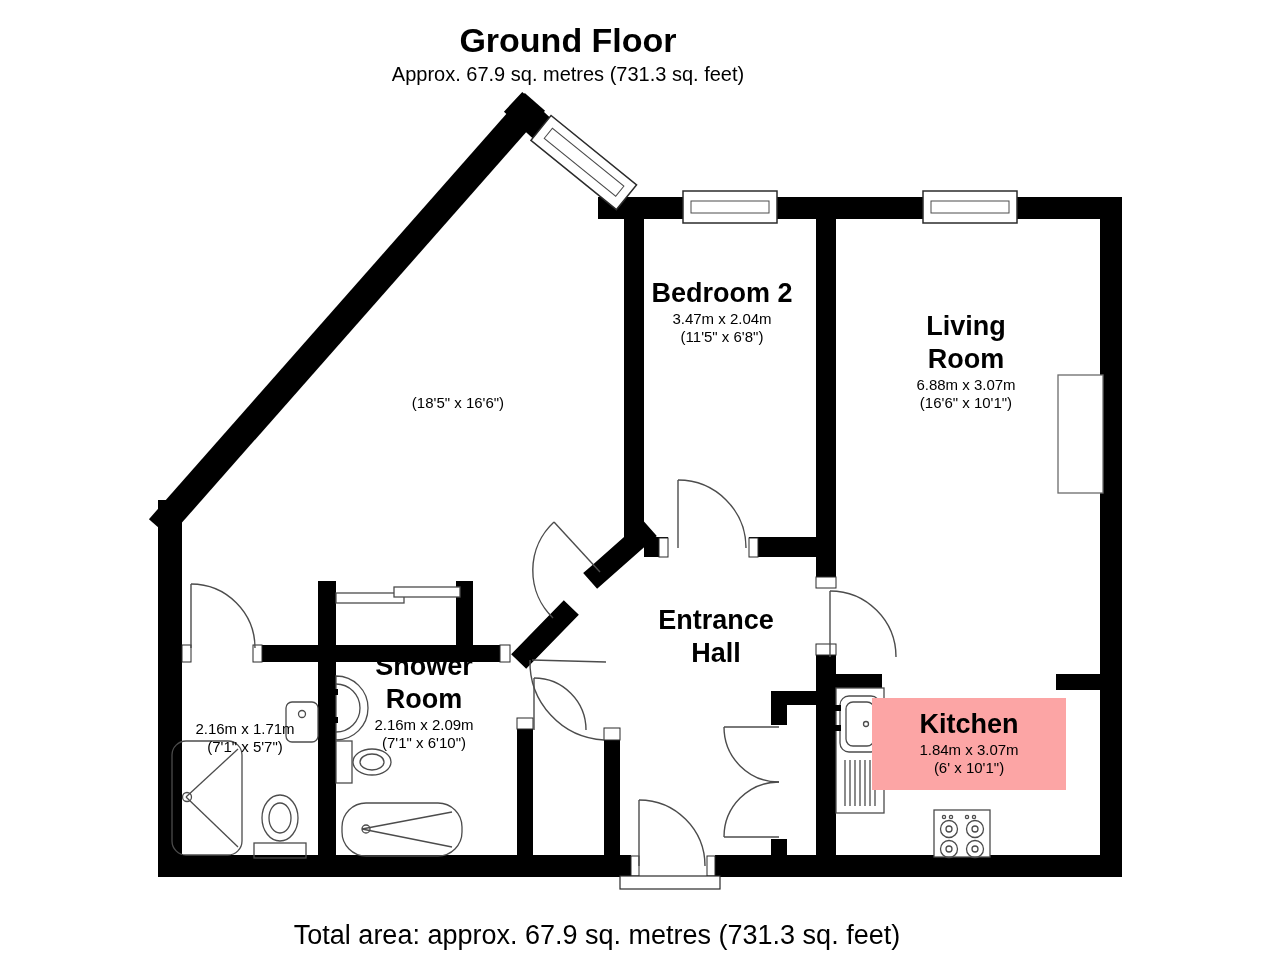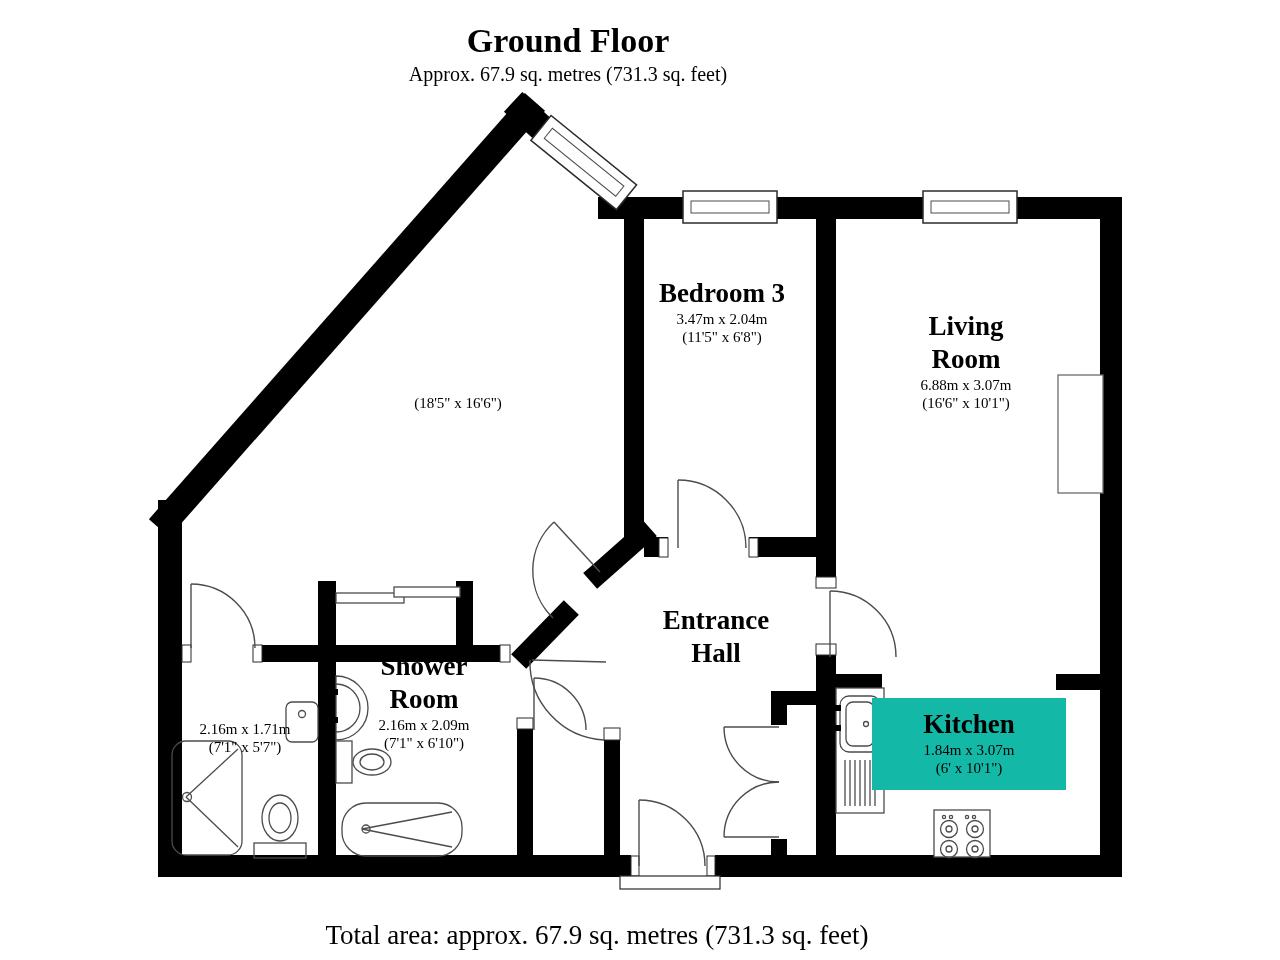--- a/index.html
+++ b/index.html
@@ -1,29 +1,29 @@
 <!DOCTYPE html>
 <html><head>
 <meta charset="utf-8">
 <style>
   html,body{margin:0;padding:0;background:#fff;}
   #stage{
     position:relative;width:1136px;height:960px;background:#ffffff;
-    font-family:Liberation Serif, serif;color:#000;
+    font-family:Liberation Sans, sans-serif;color:#000;
     overflow:hidden;
   }
   #plan-svg{position:absolute;left:0;top:0;}
   .hdr{position:absolute;left:0;top:22px;width:100%;text-align:center;}
   .hdr .title{font-size:34px;font-weight:bold;line-height:1.1;}
   .hdr .subtitle{font-size:20px;margin-top:4px;}
   .ftr{position:absolute;left:0;top:920px;width:100%;text-align:center;font-size:27px;padding-left:29px;}
   .label{position:absolute;text-align:center;line-height:1.22;}
   .rname{font-size:27px;font-weight:bold;white-space:pre-line;}
   .rdim{font-size:15px;}
-  .label.boxed{background:#14b8a6;padding:10px 22px 12px 22px;}
+  .label.boxed{background:#fca5a5;padding:10px 22px 12px 22px;}
 </style>
 </head>
 <body>
 
 <div id="stage">
 
   <div class="hdr">
     <div class="title">Ground Floor</div>
     <div class="subtitle">Approx. 67.9 sq. metres (731.3 sq. feet)</div>
   </div>
@@ -218,21 +218,21 @@
 
       <rect x="1058" y="375" width="45" height="118" fill="#fff" stroke="#6b6b6b"></rect>
     </g>
   </svg>
 
   <div class="label" style="left:348px;top:394px;width:220px;">
     <div class="rdim">(18'5" x 16'6")</div>
   </div>
 
   <div class="label" style="left:612px;top:277px;width:220px;">
-    <div class="rname">Bedroom 3</div>
+    <div class="rname">Bedroom 2</div>
     <div class="rdim">3.47m x 2.04m</div>
     <div class="rdim">(11'5" x 6'8")</div>
   </div>
 
   <div class="label" style="left:886px;top:310px;width:160px;">
     <div class="rname">Living
 Room</div>
     <div class="rdim">6.88m x 3.07m</div>
     <div class="rdim">(16'6" x 10'1")</div>
   </div>

